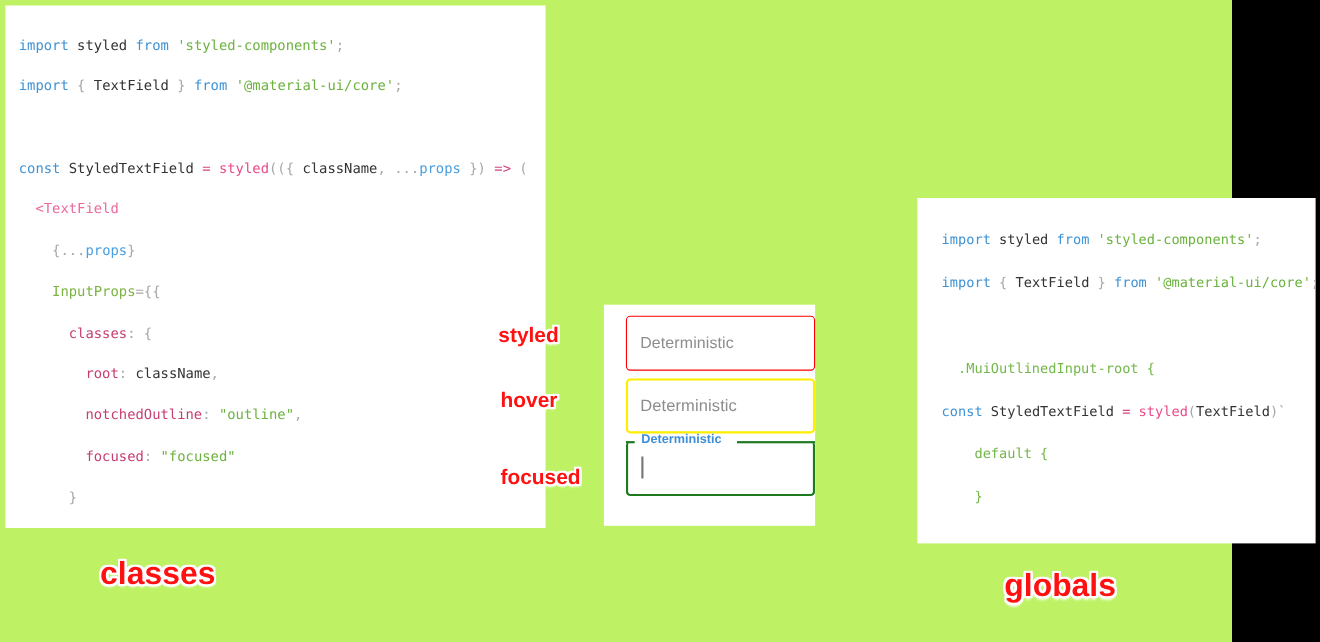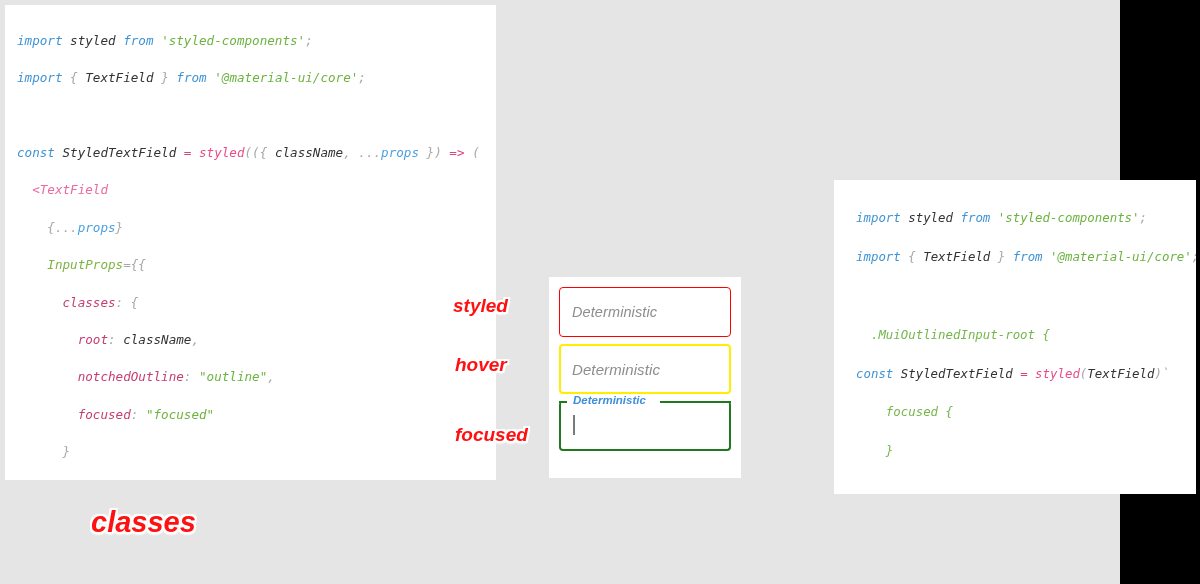--- a/index.html
+++ b/index.html
@@ -6,22 +6,21 @@
   html, body {
     margin: 0; padding: 0;
     background: #000000;
     width: 1200px; height: 584px;
     overflow: hidden;
     font-family: "DejaVu Sans Mono", monospace;
   }
   #stage {
     position: relative;
     width: 1120px; height: 584px;
-    background: #e5e5e5;
-    font-style: italic;
+    background: #bef264;
   }
 
   
   .code-panel {
     position: absolute;
     background: #ffffff;
     padding: 8px 10px 10px 12px;
     font-family: "DejaVu Sans Mono", monospace;
     font-size: 12.6px;
     line-height: 18.7px;
@@ -48,21 +47,21 @@
   .var  { color: #4a9fe0; }          
   .css  { color: #74b74b; }          
   .emoji{ font-family: "DejaVu Sans", sans-serif; font-size: 12.5px; }
 
   
   #preview-card {
     position: absolute;
     left: 549px; top: 277px;
     width: 192px; height: 201px;
     background: #ffffff;
-    padding: 10px 10px;
+    padding: 10px 20px;
   }
   .tf {
     position: relative;
     width: 172px;
     height: 50px;
     margin-bottom: 7px;
     background: #ffffff;
   }
   .tf-box {
     position: absolute;
@@ -172,21 +171,21 @@
 
 
   </div>
 
   <div class="code-panel" id="panel-globals">
 <span class="ln"><span class="kw">import</span> <span class="id">styled</span> <span class="kw">from</span> <span class="str">'styled-components'</span><span class="punc">;</span></span>
 <span class="ln"><span class="kw">import</span> <span class="punc">{</span> <span class="id">TextField</span> <span class="punc">}</span> <span class="kw">from</span> <span class="str">'@material-ui/core'</span><span class="punc">;</span></span>
 <span class="ln"> </span>
 <span class="ln">  <span class="css">.MuiOutlinedInput-root {</span></span>
 <span class="ln"><span class="kw">const</span> <span class="id">StyledTextField</span> <span class="op">=</span> <span class="fn">styled</span><span class="punc">(</span><span class="id">TextField</span><span class="punc">)`</span></span>
-<span class="ln">    <span class="css">focused {</span></span>
+<span class="ln">    <span class="css">default {</span></span>
 <span class="ln">    <span class="css">}</span></span>
 
 
 
 
 
 
 
 
   </div>
@@ -214,14 +213,15 @@
       <div class="tf-caret"></div>
     </div>
 
   </div>
 
   <div class="anno" id="anno-default">styled</div>
   <div class="anno" id="anno-hover">hover</div>
   <div class="anno" id="anno-focused">focused</div>
 
   <div class="anno" id="anno-classes">classes</div>
+  <div class="anno" id="anno-globals">globals</div>
 
 </div>
 
 </body></html>

